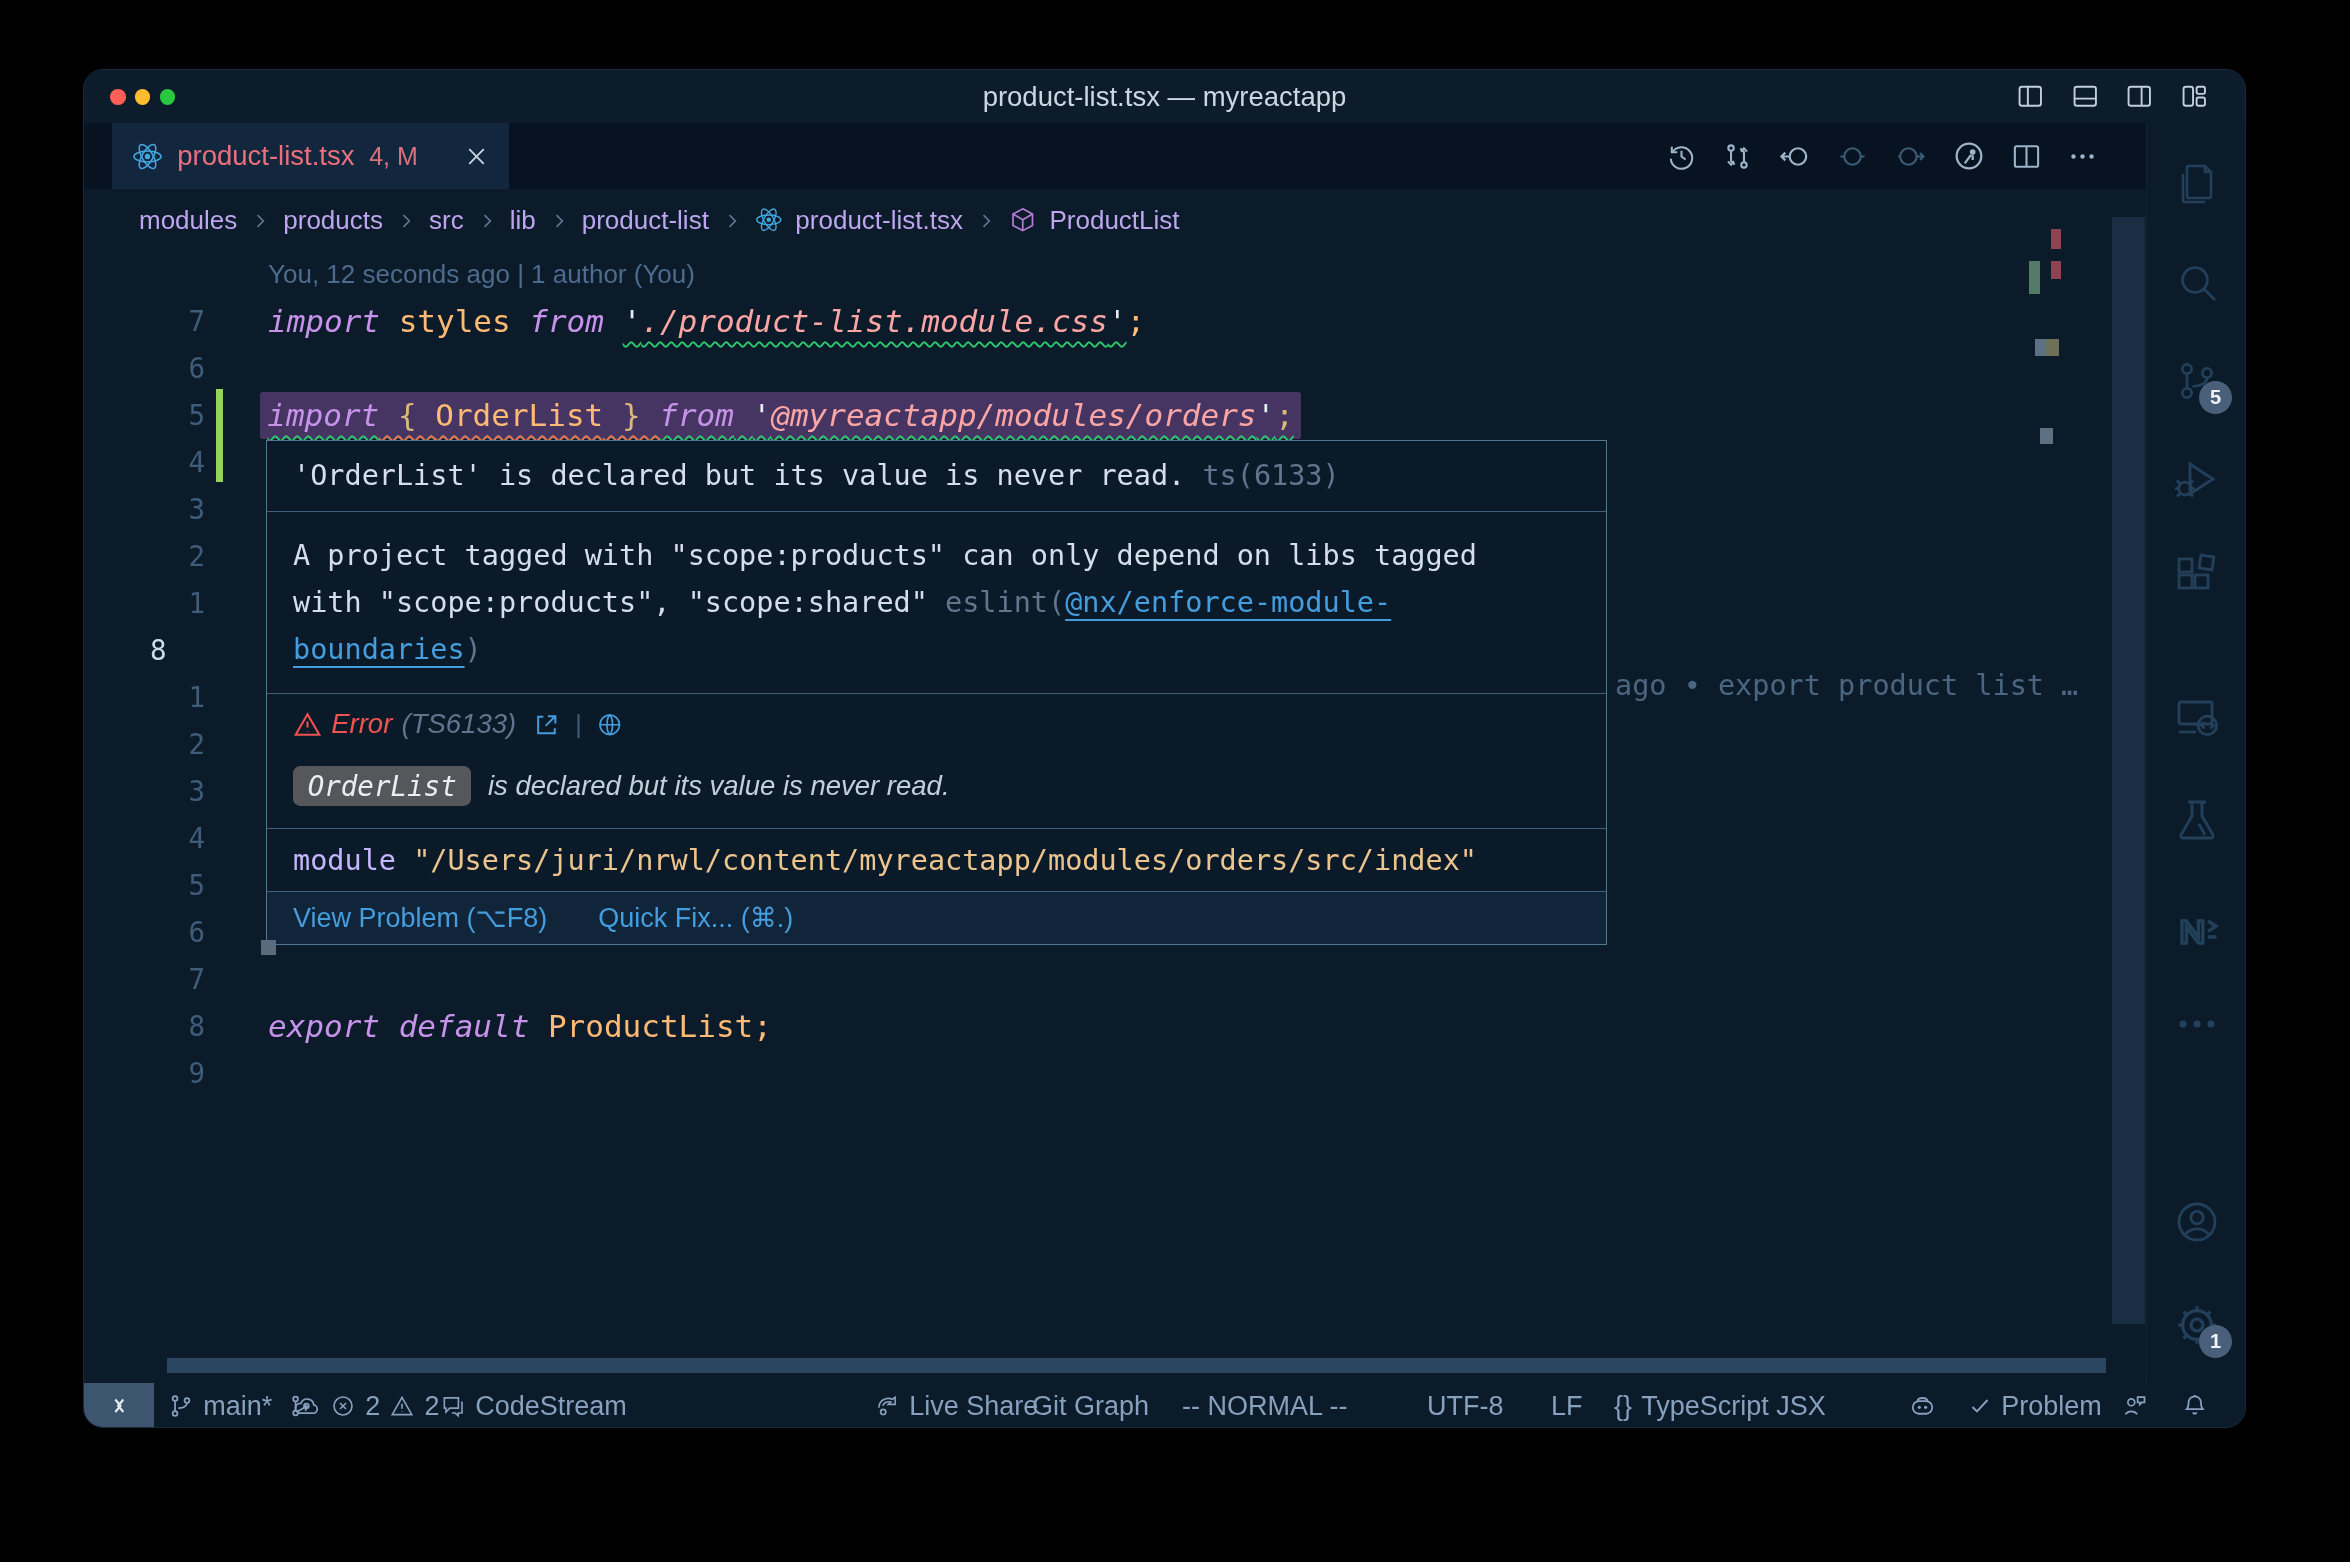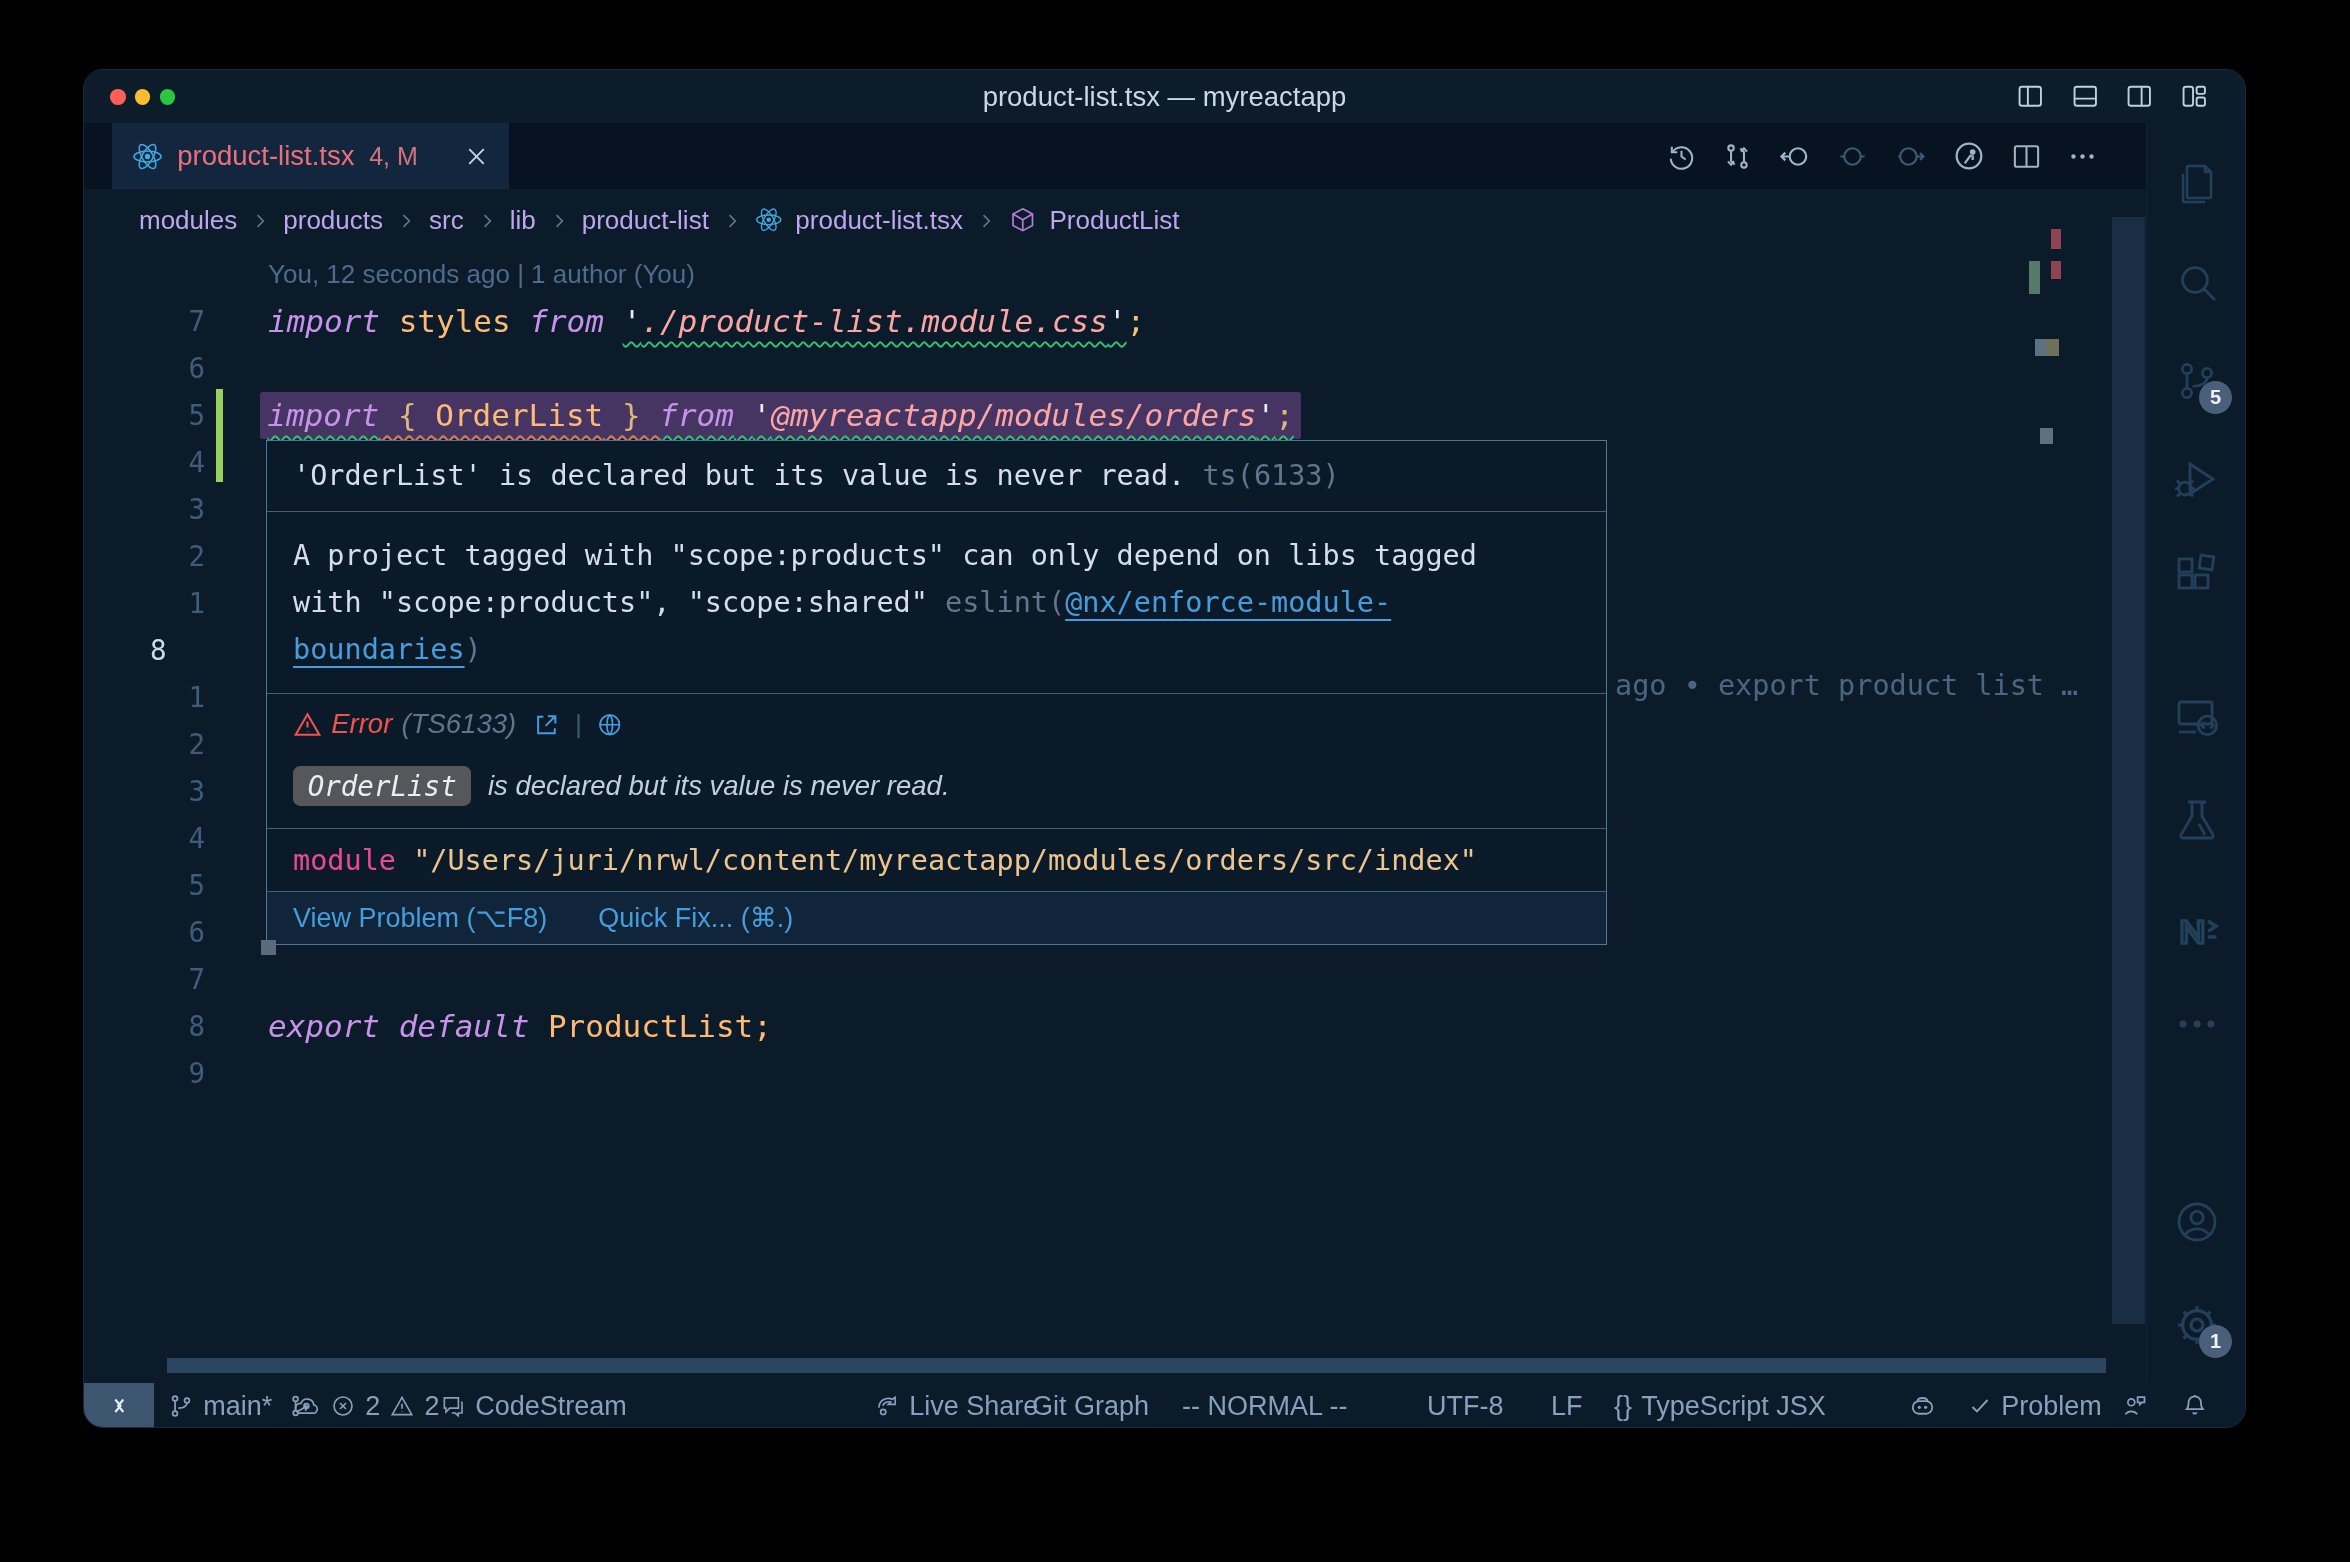--- a/index.html
+++ b/index.html
@@ -68,21 +68,21 @@
   .err-row { display:flex; align-items:center; gap:9.2px; font-size:27.5px; }
   .err-label { color:#ef5350; }
   .err-code { color:#66738f; }
   .err-div { color:#3f5a73; margin:0 5.5px; font-size:26px; }
   .blue { color:#459ddd; }
   .badge-row { margin-top:26px; display:flex; align-items:center; gap:16.5px; }
   .ob { background:#55575a; color:#e9eff5; border-radius:7.3px; padding:3.7px 14.7px;
        font-family:"DejaVu Sans Mono", monospace; font-size:27.5px; }
   .badge-text { color:#c3cfdb; font-size:27.5px; }
   .tt-s4 { border-top:0.9px solid #3f607c; padding:14.7px 26px; }
-  .mod-kw { color:#ec4899;text-align:center; }
+  .mod-kw { color:#c4b5fd;text-align:center; }
   .mod-path { color:#ecc48d; }
   .tt-s5 { border-top:0.9px solid #3f607c; background:#10253a; padding:10px 26px;
            display:flex; gap:51px; font-size:27px; }
   .tt-action { color:#459ddd; cursor:pointer; }
   .tt-resize { position:absolute; left:177px; top:870px; width:14.7px; height:14.7px; background:#5b6a7c; z-index:6; }
 
   
   .vscroll { position:absolute; left:2028px; top:147px; width:33px; height:1107px;
              background:rgba(100,148,198,0.16); z-index:3; }
   .mark { position:absolute; z-index:4; }

